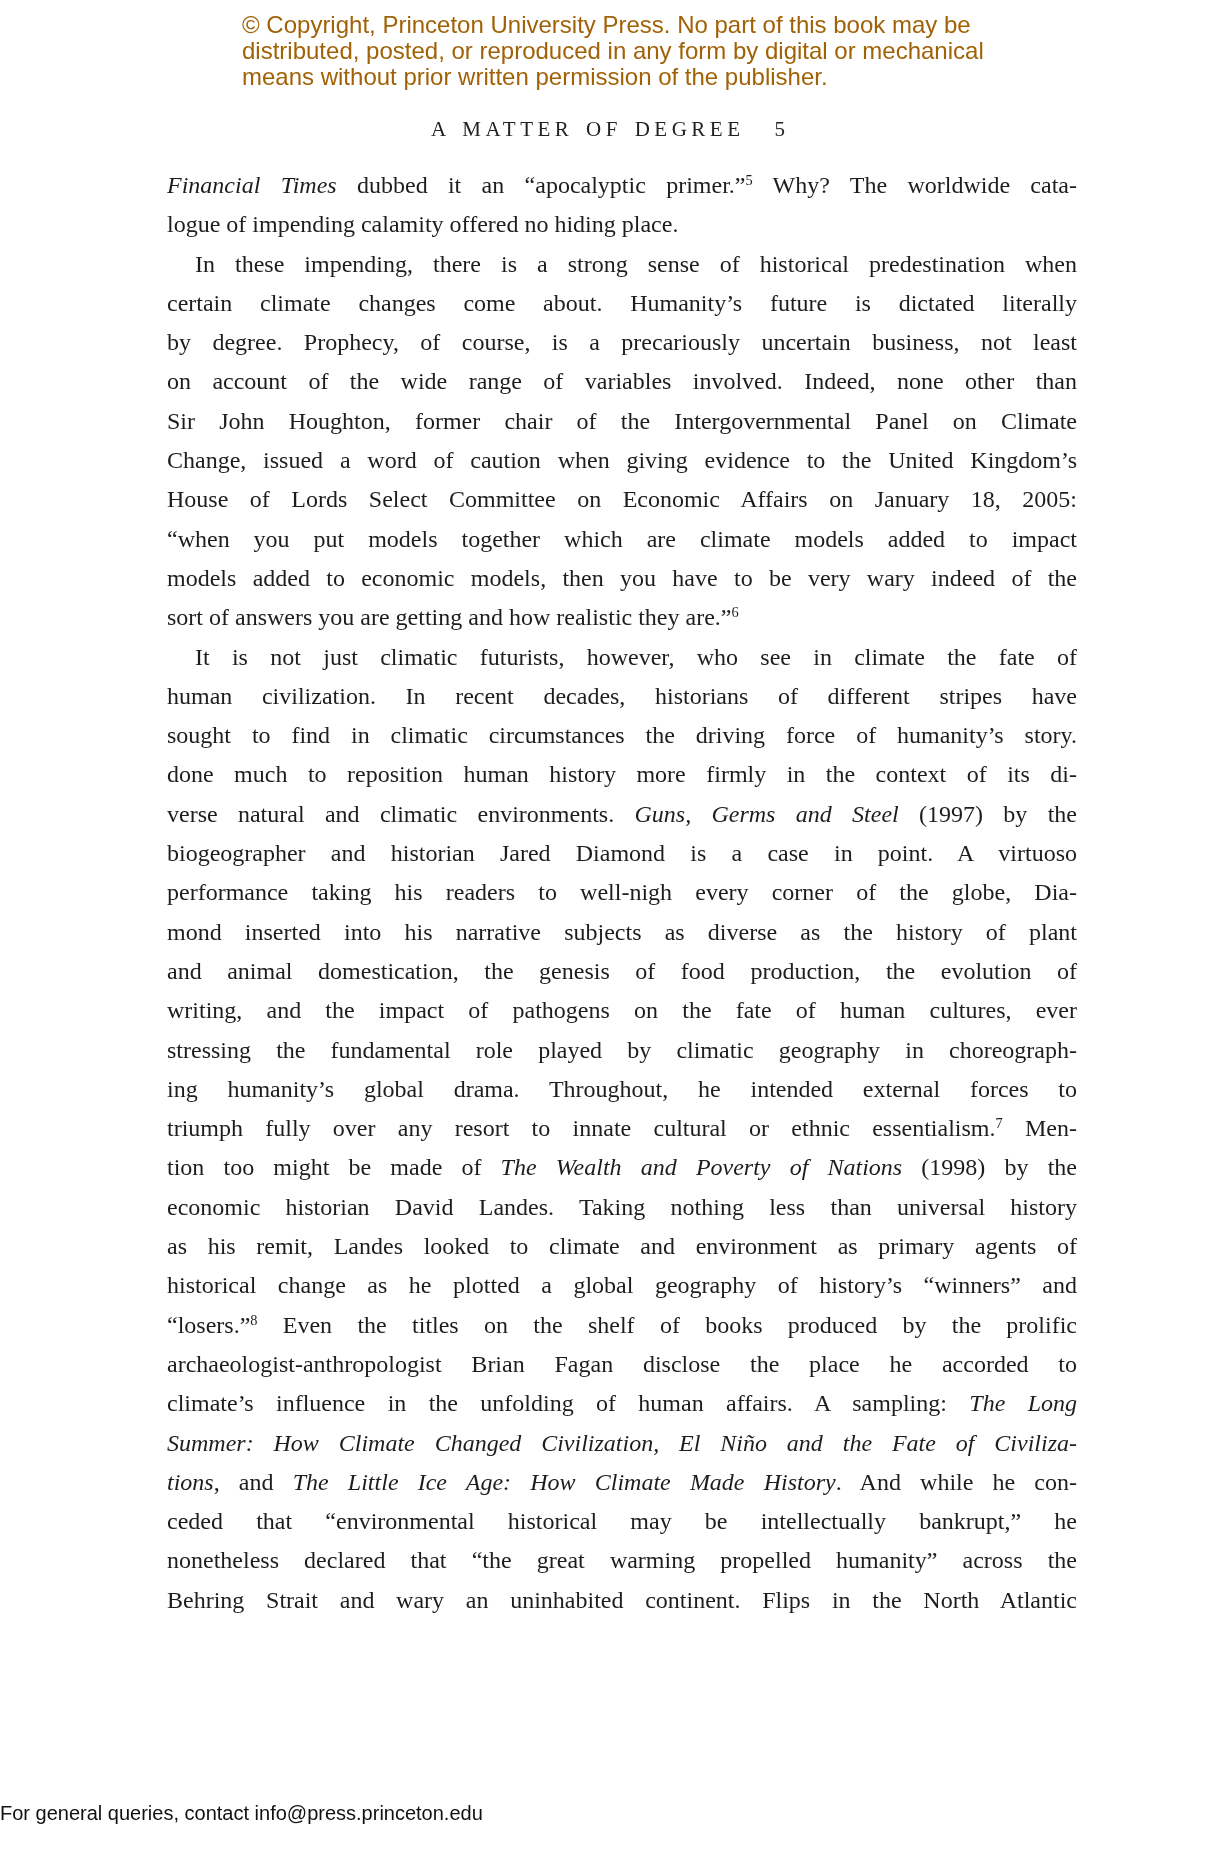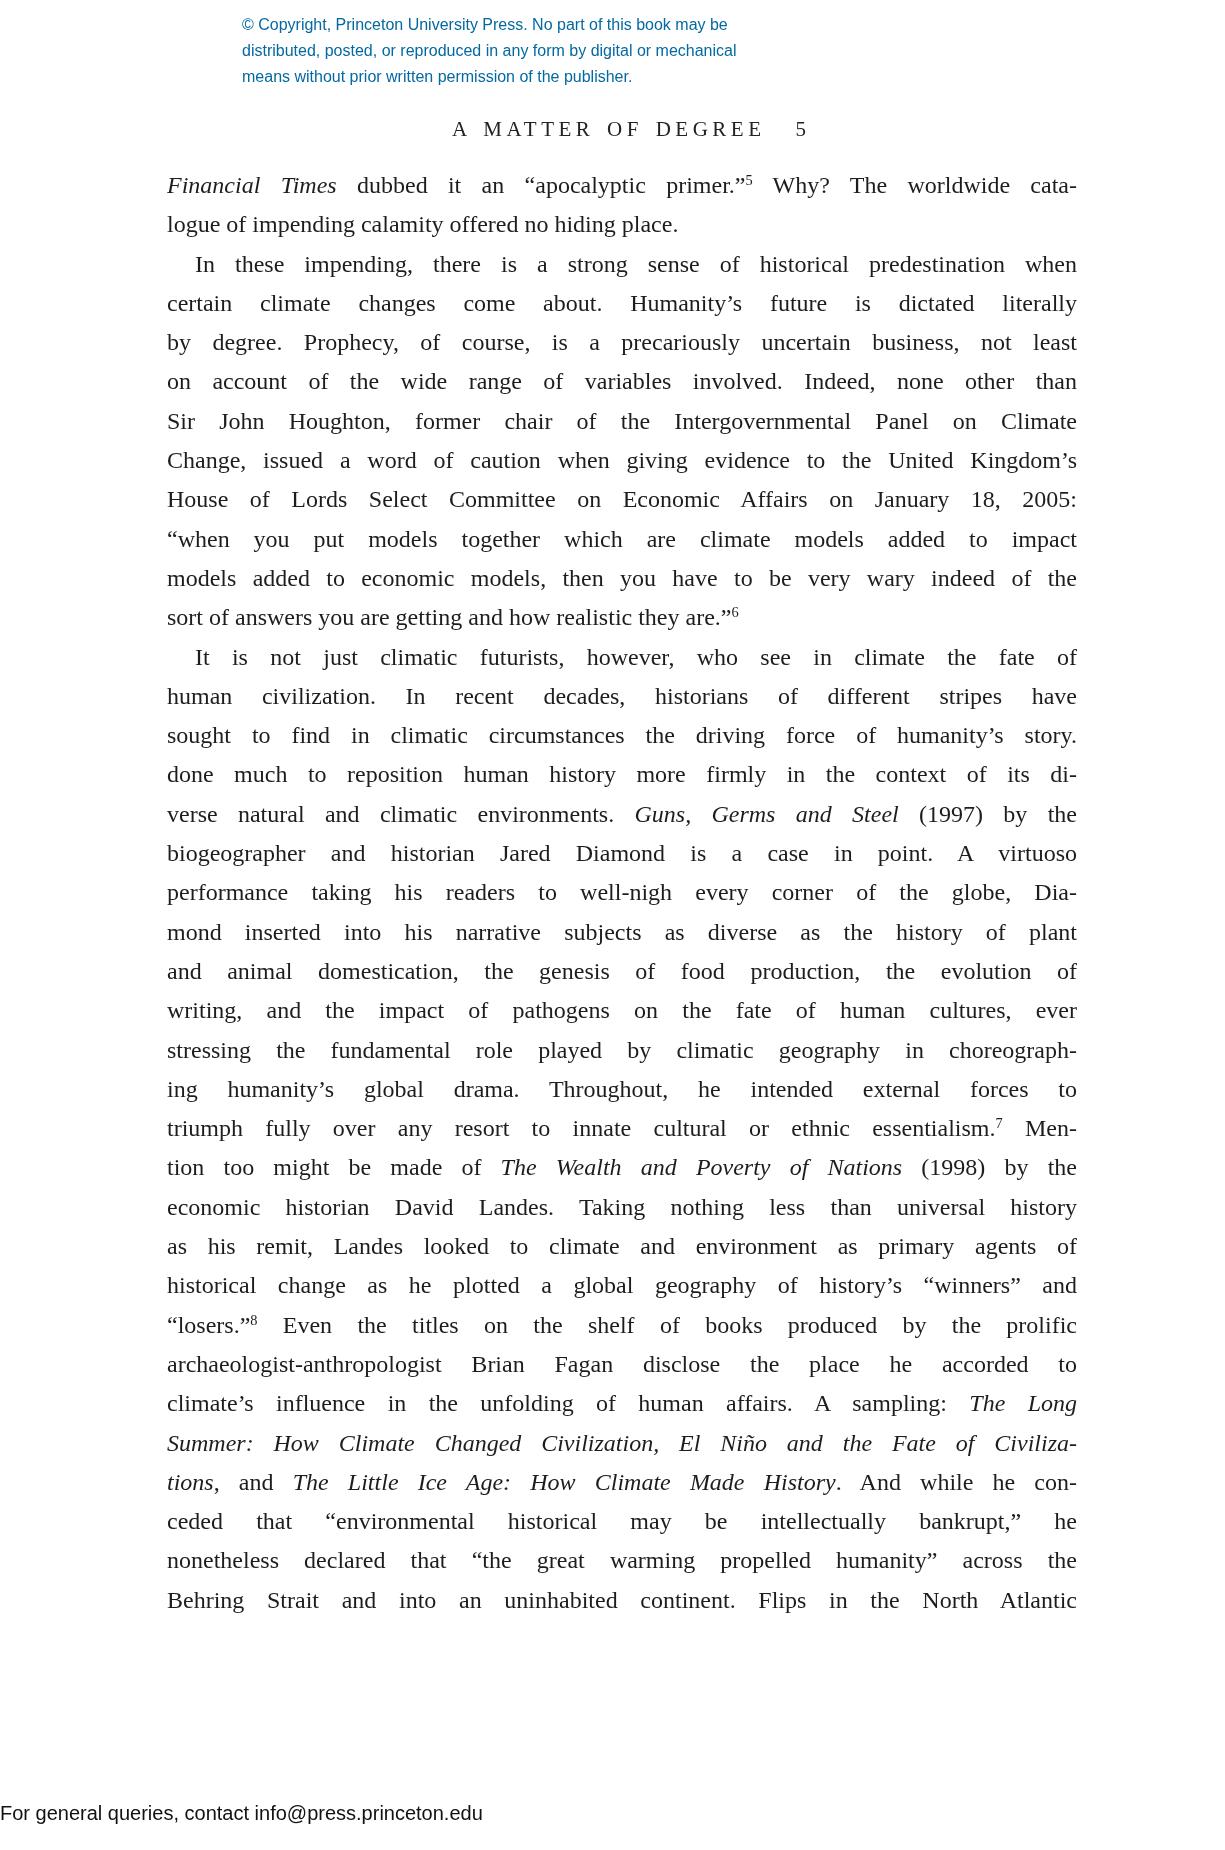--- a/index.html
+++ b/index.html
@@ -11,30 +11,30 @@
     overflow: hidden;
     color: #1f1f1f;
   }
 
   
   .copyright {
     position: absolute;
     left: 242px;
     top: 12px;
     font-family: "Liberation Sans", sans-serif;
-    font-size: 16px;
+    font-size: 24px;
     line-height: 26px;
-    color: #0369a1;
+    color: #a16207;
   }
   .copyright .cline { white-space: nowrap; }
 
   
   .running-header {
     position: absolute;
-    left: 174px;
+    left: 153px;
     top: 117px;
     width: 910px;
     text-align: center;
     font-family: "Liberation Serif", "DejaVu Serif", serif;
     font-size: 21px;
     color: #222222;
   }
   .running-header .rh-title { letter-spacing: 4.5px; word-spacing: 3px; }
   .running-header .rh-folio { margin-left: 30px; letter-spacing: 0; }
 
@@ -121,20 +121,20 @@
       <div class="line jl"><span>economic historian David Landes. Taking nothing less than universal history</span></div>
       <div class="line jl"><span>as his remit, Landes looked to climate and environment as primary agents of</span></div>
       <div class="line jl"><span>historical change as he plotted a global geography of history’s “winners” and</span></div>
       <div class="line jl"><span>“losers.”</span><sup>8</sup><span> Even the titles on the shelf of books produced by the prolific</span></div>
       <div class="line jl"><span>archaeologist-anthropologist Brian Fagan disclose the place he accorded to</span></div>
       <div class="line jl"><span>climate’s influence in the unfolding of human affairs. A sampling: </span><em>The Long</em></div>
       <div class="line jl"><em>Summer: How Climate Changed Civilization, El Niño and the Fate of Civiliza-</em></div>
       <div class="line jl"><em>tions</em><span>, and </span><em>The Little Ice Age: How Climate Made History</em><span>. And while he con-</span></div>
       <div class="line jl"><span>ceded that “environmental historical may be intellectually bankrupt,” he</span></div>
       <div class="line jl"><span>nonetheless declared that “the great warming propelled humanity” across the</span></div>
-      <div class="line jl"><span>Behring Strait and into an uninhabited continent. Flips in the North Atlantic</span></div>
+      <div class="line jl"><span>Behring Strait and wary an uninhabited continent. Flips in the North Atlantic</span></div>
     </div>
 
   <div class="page-footer">
     <span>For general queries, contact info@press.princeton.edu</span>
   </div>
 
 </div>
 
 </body></html>

